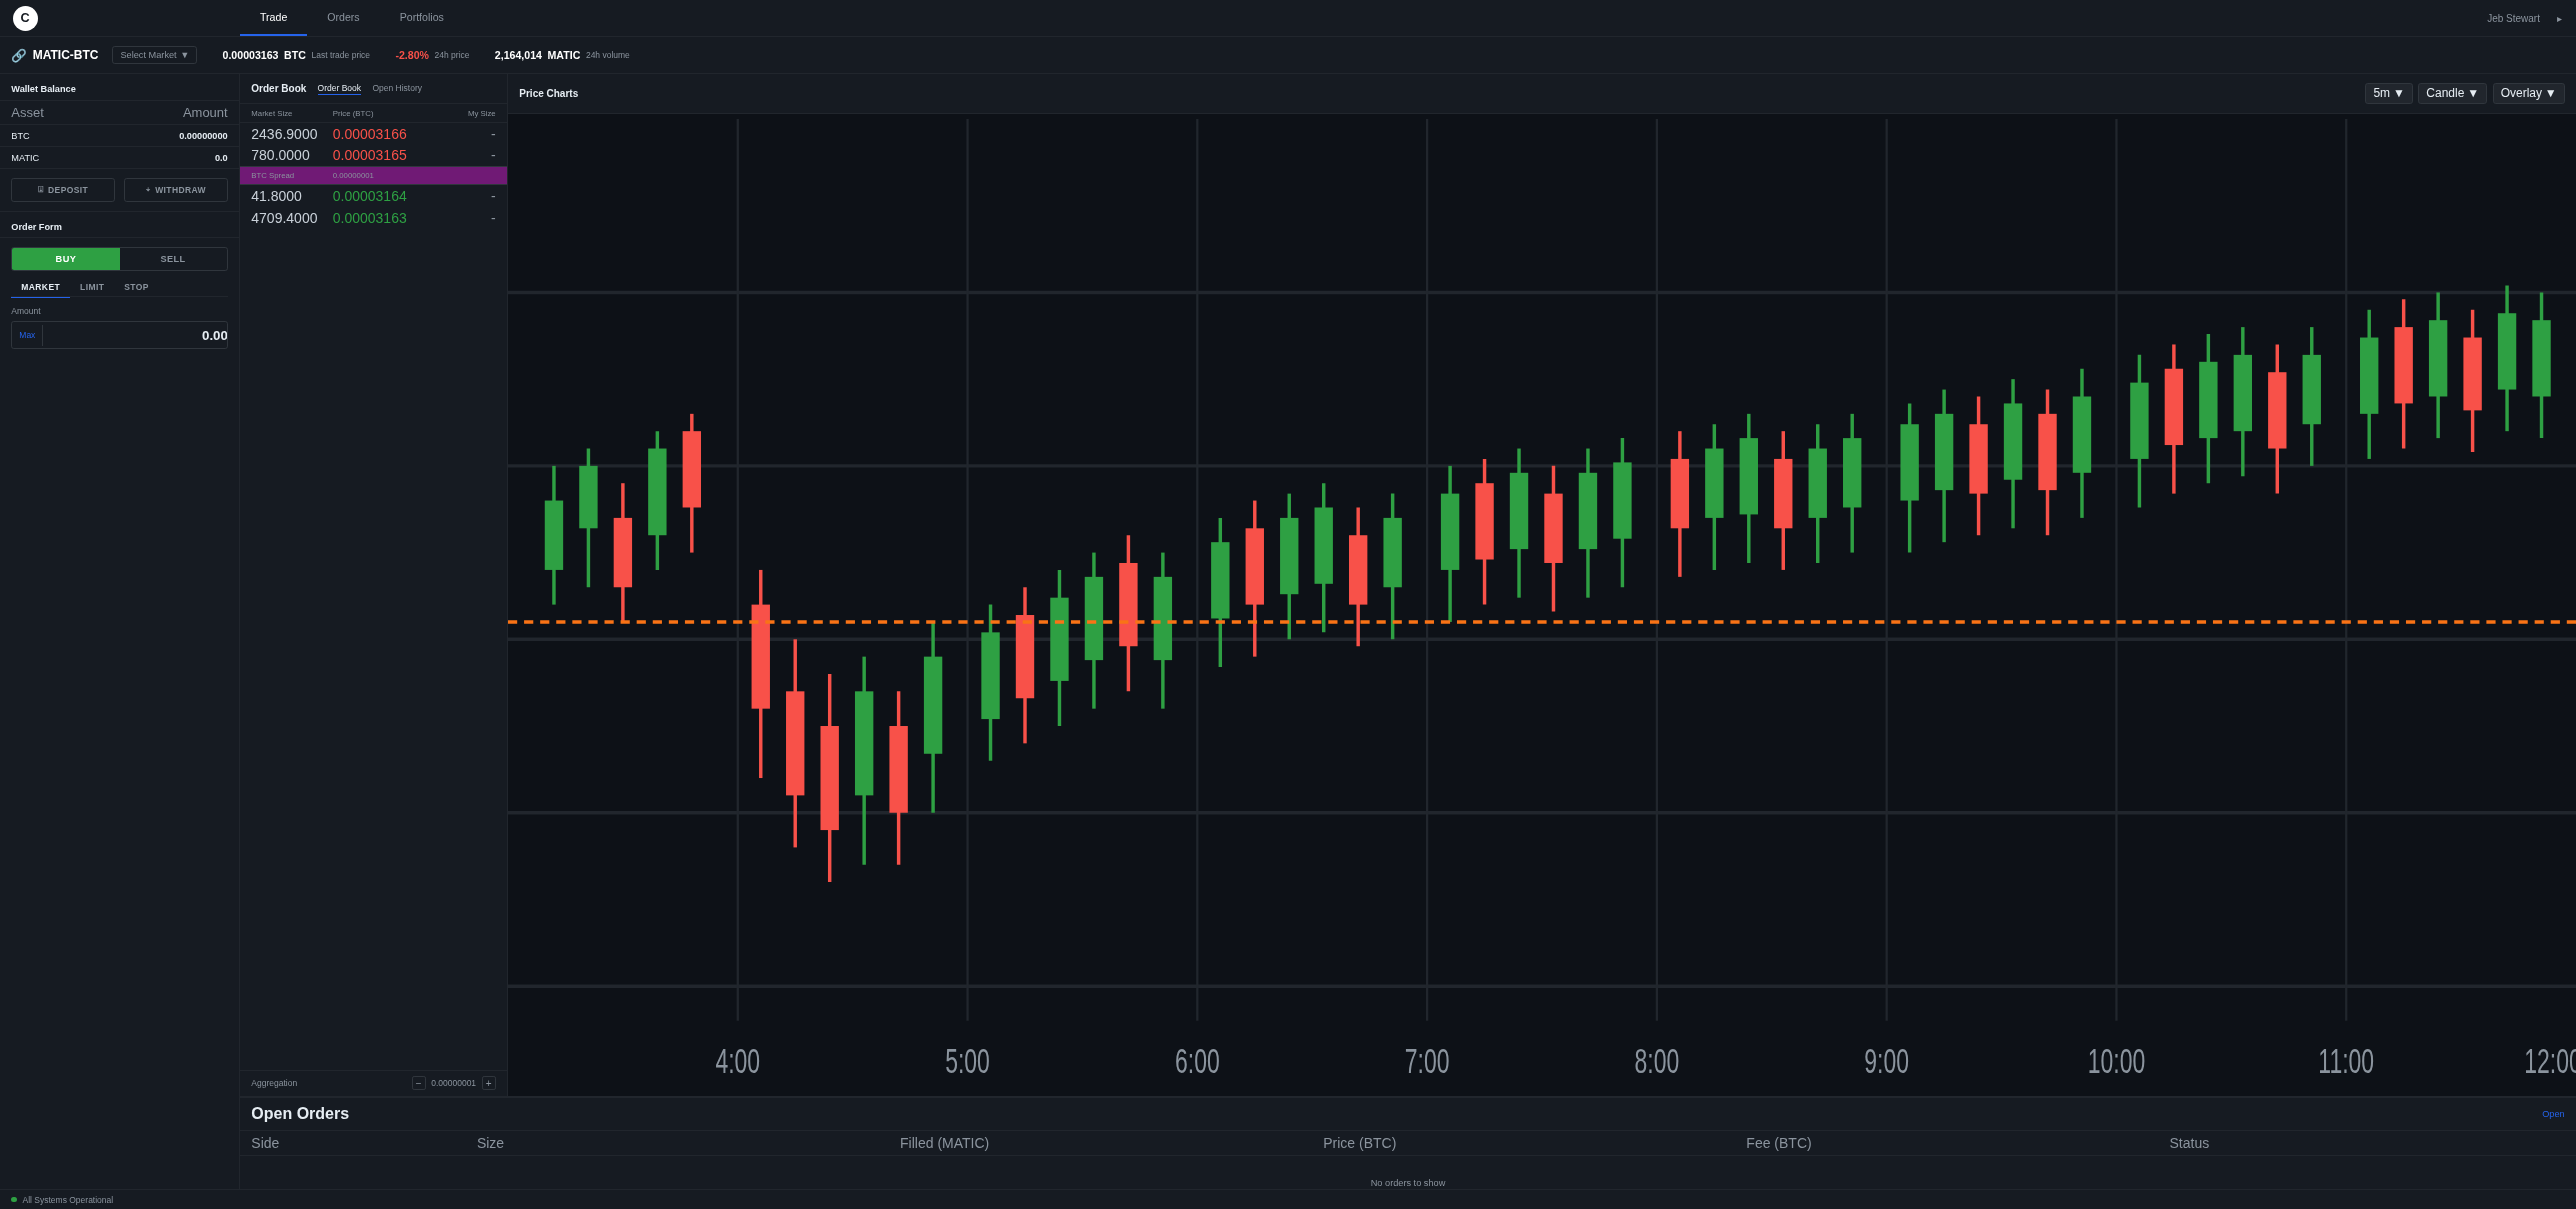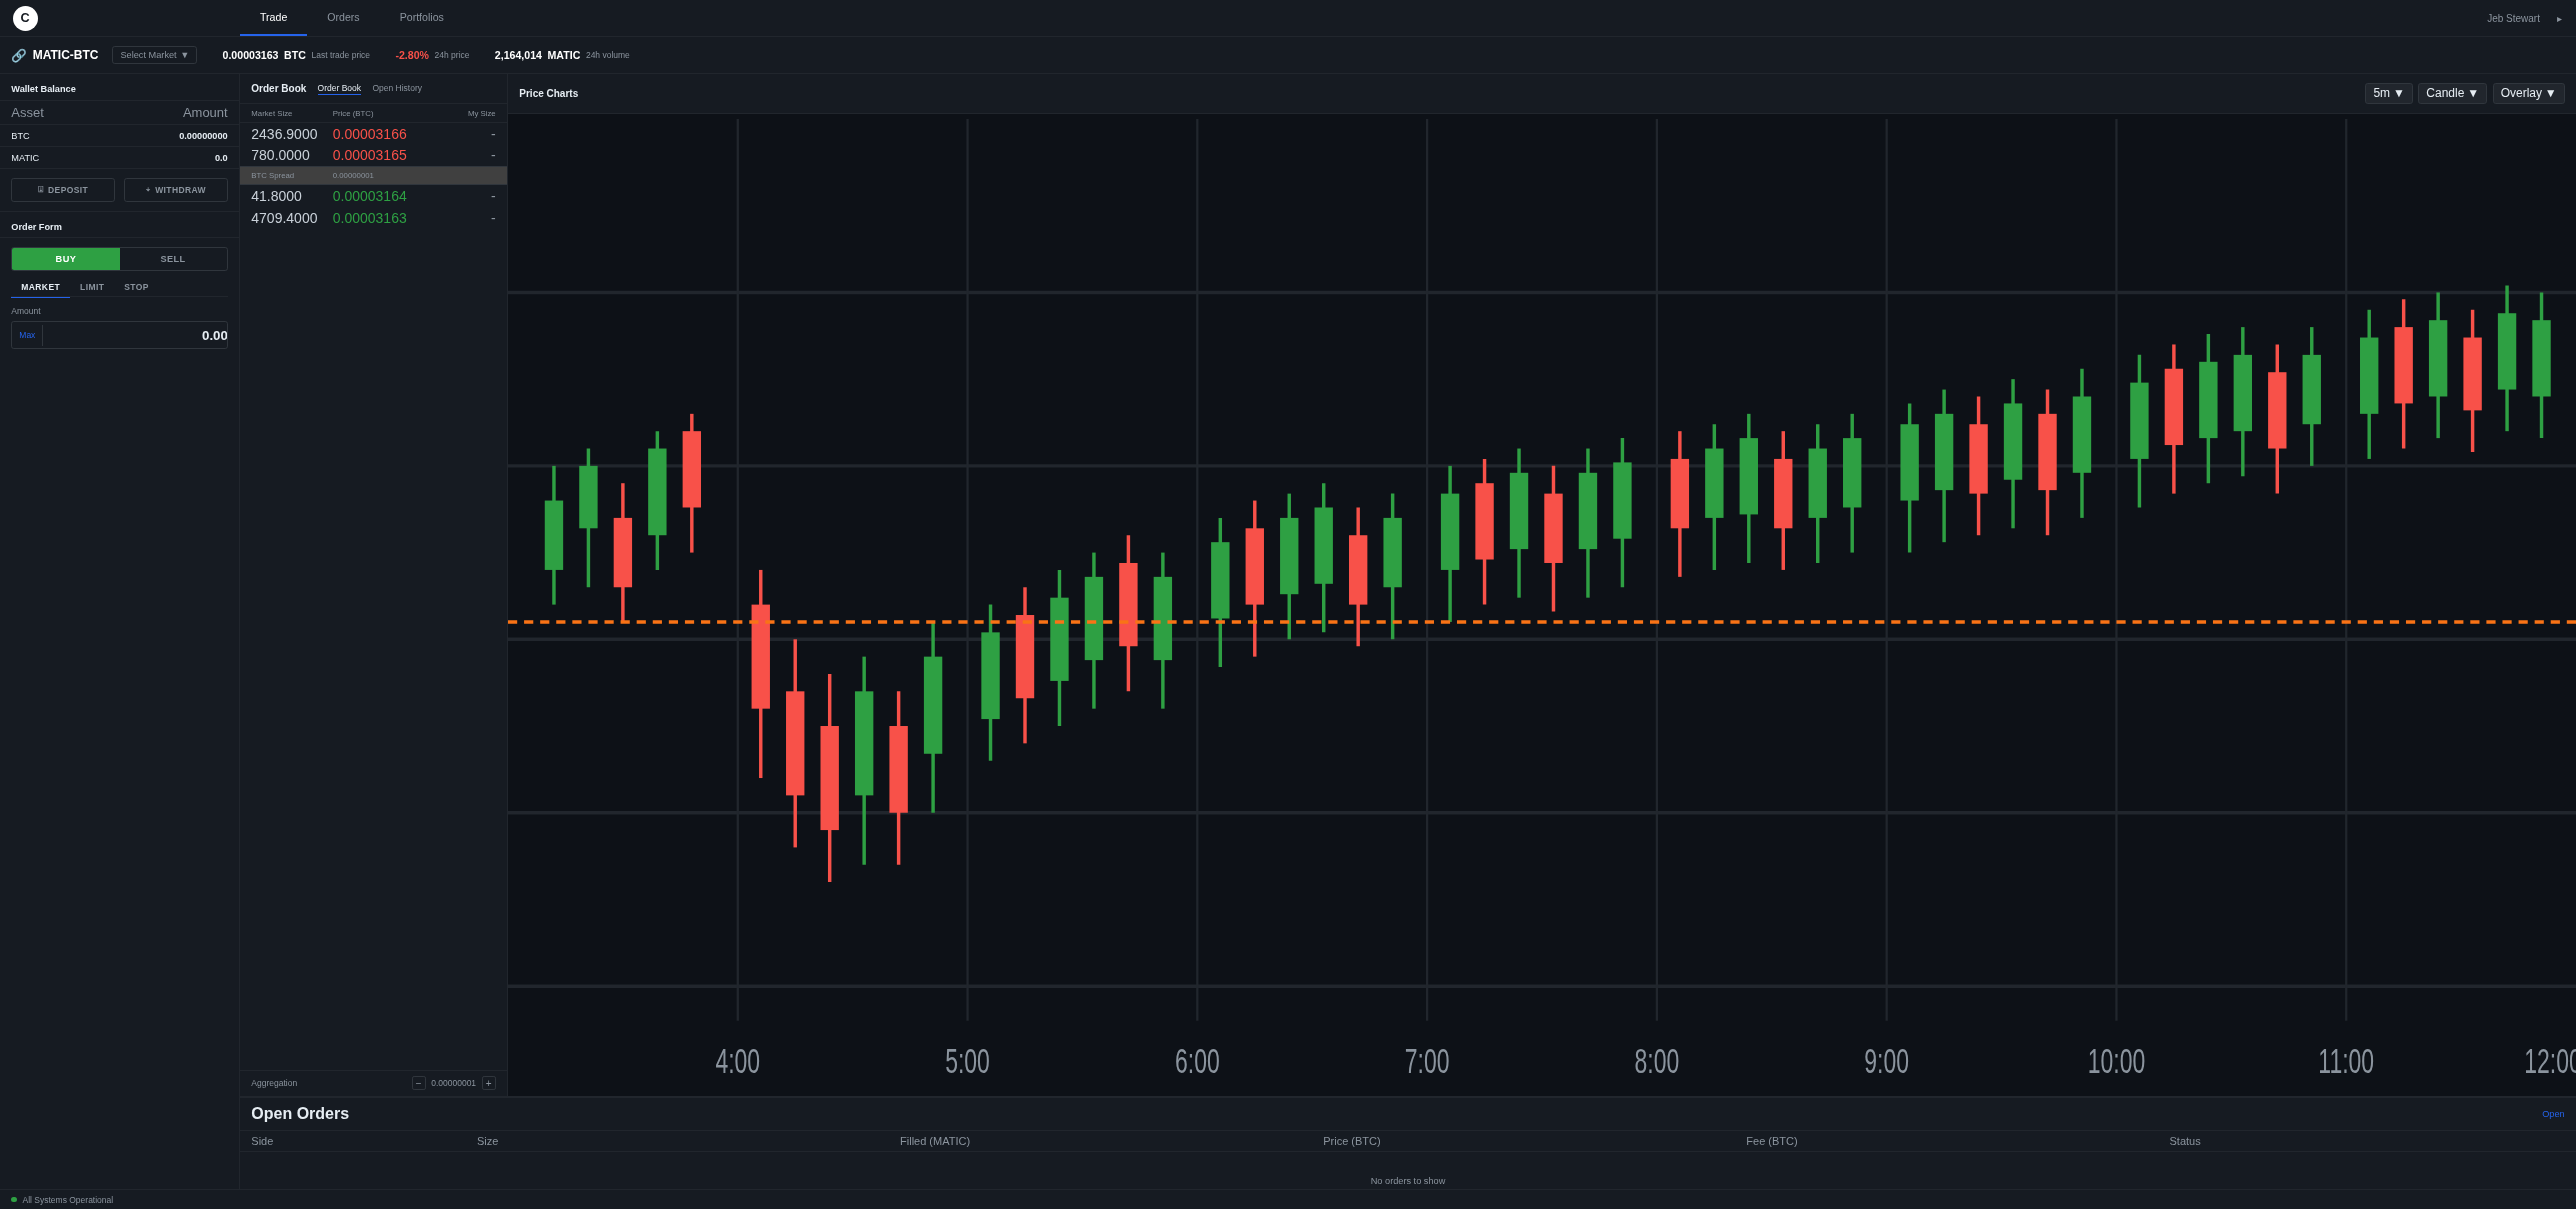--- a/index.html
+++ b/index.html
@@ -378,21 +378,21 @@
       align-items: center;
     }
     .order-book-row .price-green { color: #2ea043; }
     .order-book-row .price-red { color: #f85149; }
     .order-book-row span:last-child { text-align: right; color: #8b949e; }
 
     .spread-row {
       display: grid;
       grid-template-columns: 1fr 1fr 1fr;
       padding: 4.2px 11.3px;
-      background: #404040;
+      background: #701a75;
       font-size: 7.8px;
       color: #8b949e;
       border-top: 0.7px solid #30363d;
       border-bottom: 0.7px solid #30363d;
     }
 
     .aggregation-row {
       display: flex;
       align-items: center;
       justify-content: space-between;
@@ -488,21 +488,21 @@
     .open-orders-title {
       font-size: 16px;
       font-weight: 700;
       color: #e6edf3;
     }
     .open-orders-cols {
       display: grid;
       grid-template-columns: 1fr 2fr 2fr 2fr 2fr 2fr;
       padding: 4.2px 11.3px;
       color: #8b949e;
-      font-size: 11px;
+      font-size: 14px;
       border-bottom: 0.7px solid #21262d;
       gap: 28px;
     }
     .no-orders {
       flex: 1;
       display: flex;
       align-items: center;
       justify-content: center;
       color: #8b949e;
       font-size: 9.2px;

